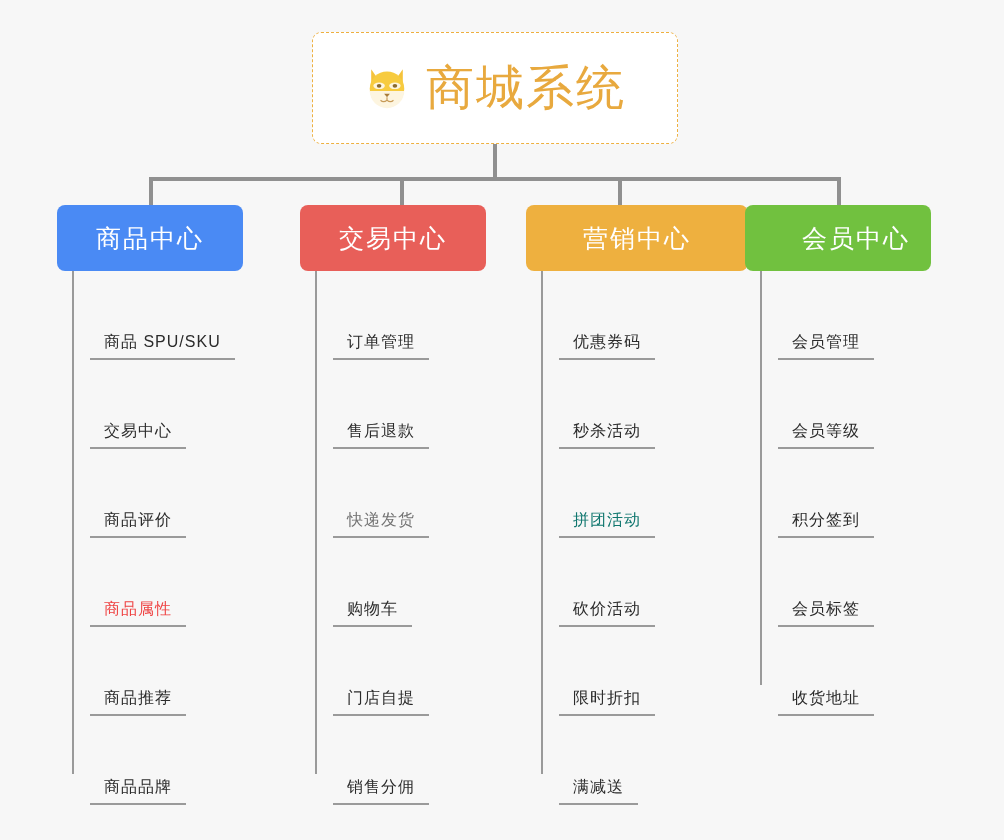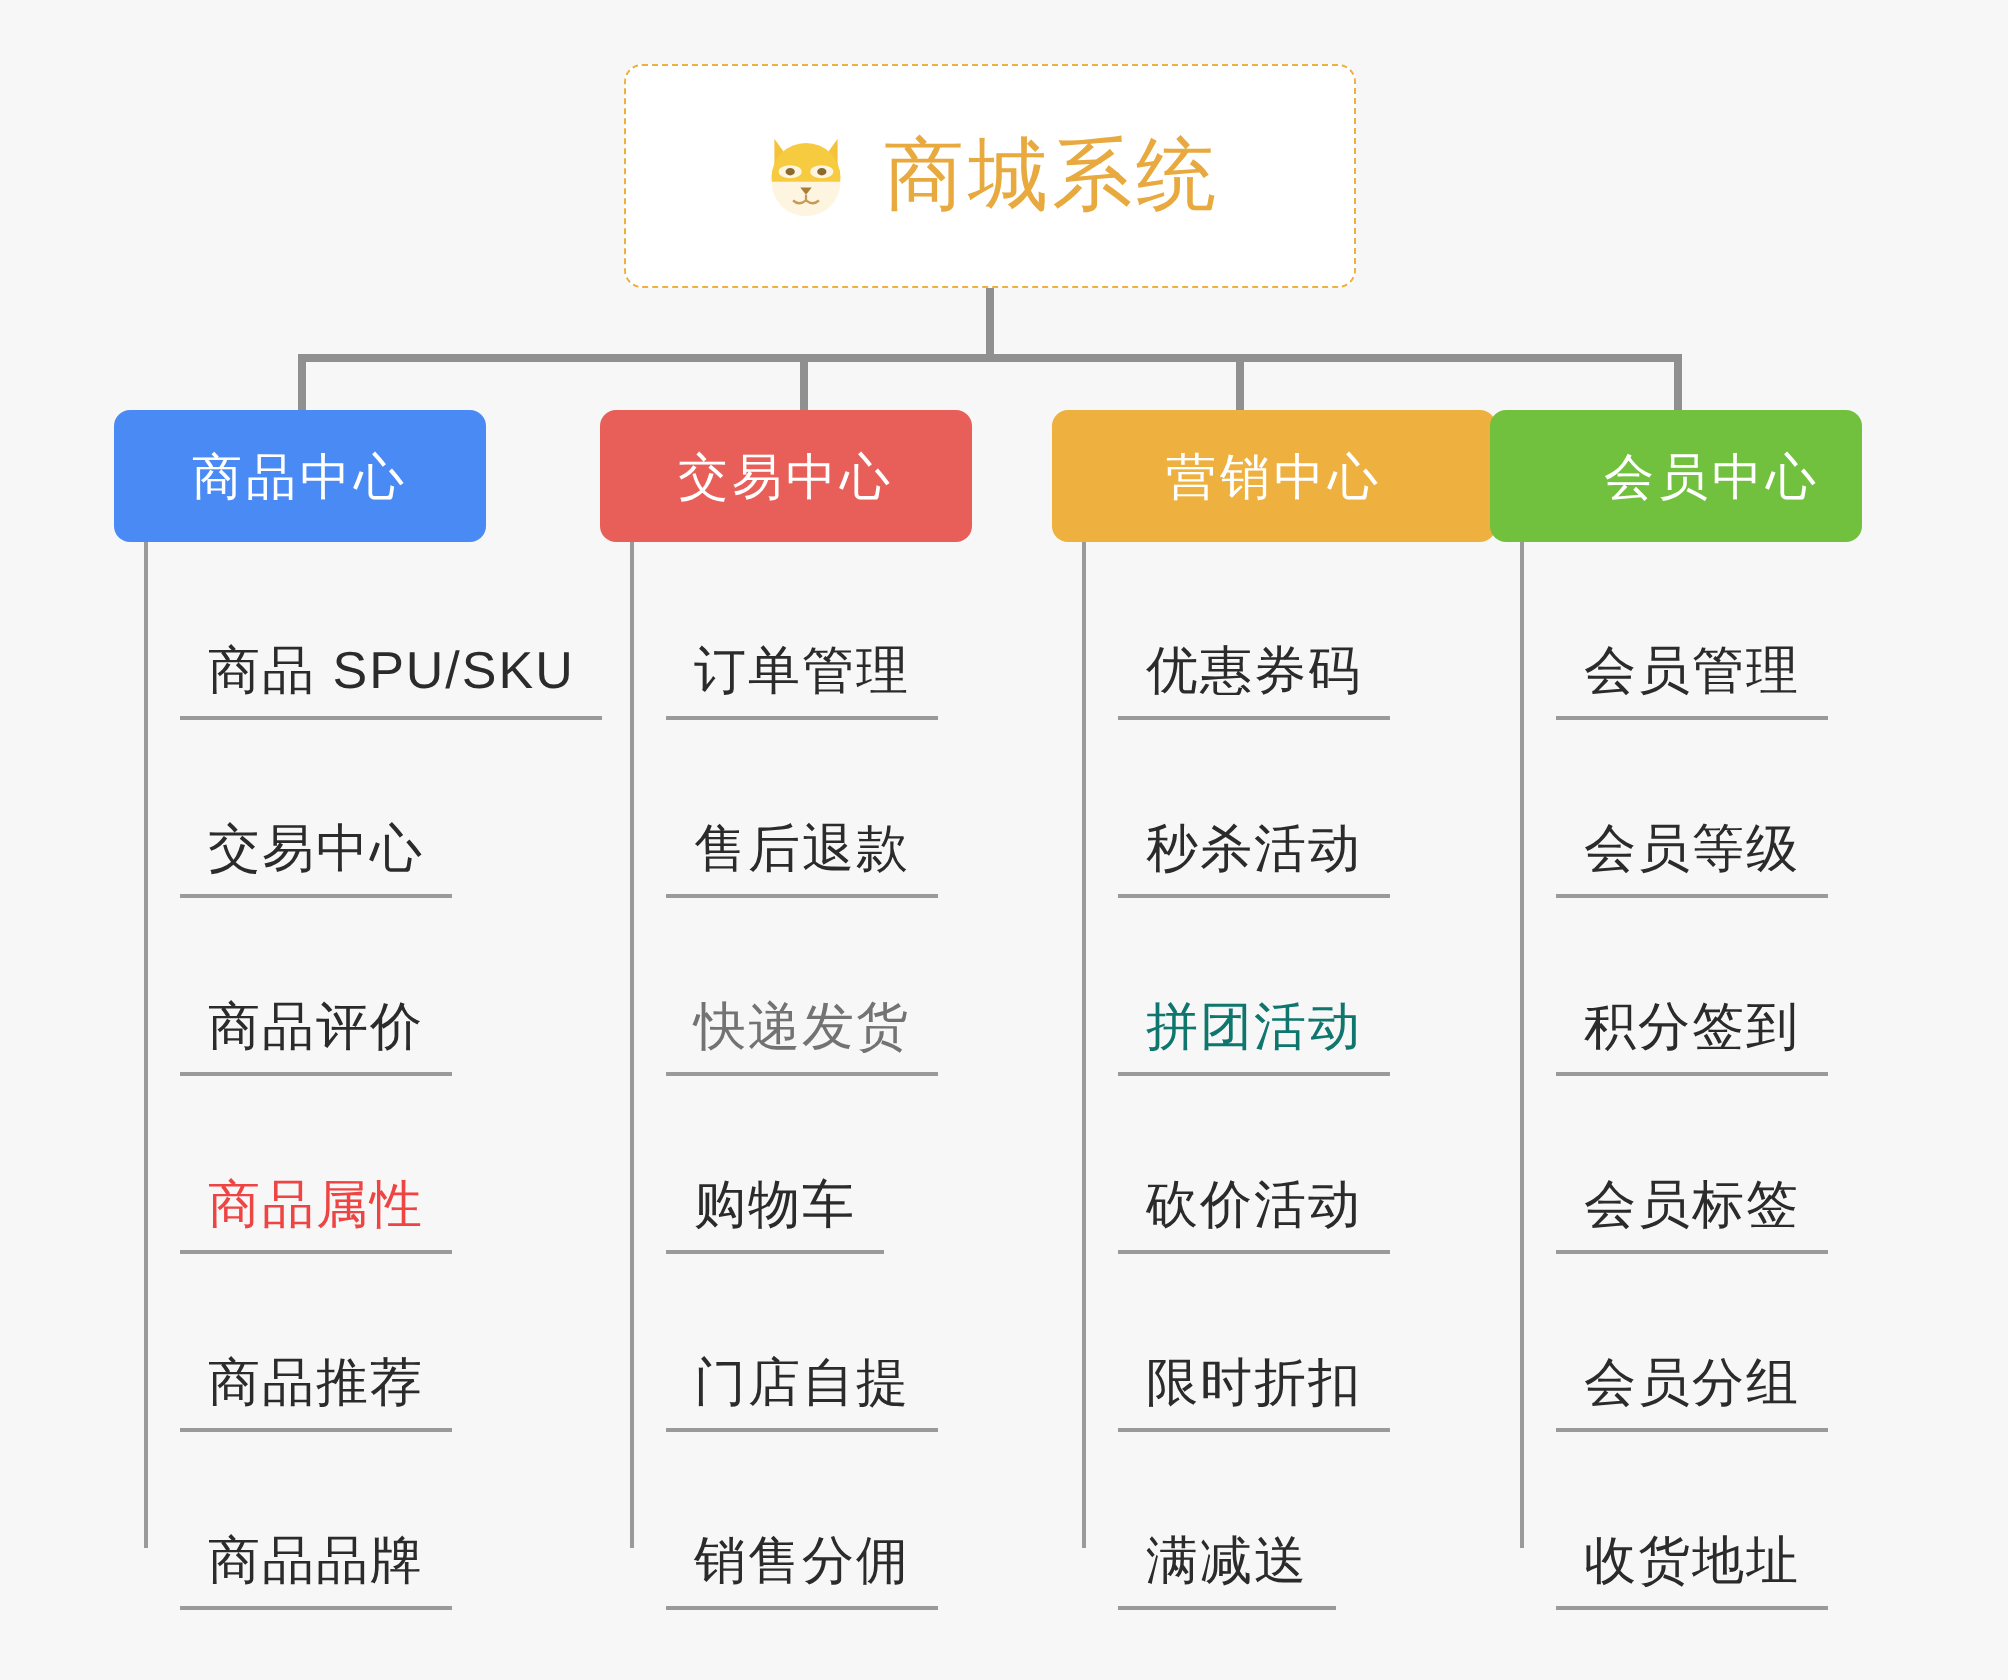--- a/index.html
+++ b/index.html
@@ -37,21 +37,21 @@
     justify-content: center;
     gap: 16px;
   }
   .root-icon {
     width: 46px;
     height: 46px;
     flex: 0 0 auto;
     display: block;
   }
   .root-title {
-    font-size: 40px;
+    font-size: 48px;
     line-height: 1;
     color: #e8a93e;
     letter-spacing: 2px;
     white-space: nowrap;
   }
 
   
   .conn {
     position: absolute;
     background: #909090;
@@ -122,21 +122,21 @@
   .leaf {
     height: 89px;
     display: flex;
     align-items: flex-end;
     box-sizing: border-box;
   }
   .leaf-label {
     display: inline-block;
     margin-left: 17px;
     padding: 0 14px 5px 14px;
-    font-size: 26px;
+    font-size: 16px;
     color: #2b2b2b;
     letter-spacing: 1px;
     border-bottom: 2px solid #9a9a9a;
     white-space: nowrap;
   }
 </style>
 </head>
 <body style="background: rgb(247, 247, 247);">
 
 <div id="chart">
@@ -259,21 +259,18 @@
       <div class="leaf">
           <span class="leaf-label" style="border-bottom-color: rgb(154, 154, 154); color: rgb(43, 43, 43);">会员等级</span>
         </div>
       <div class="leaf">
           <span class="leaf-label" style="border-bottom-color: rgb(154, 154, 154); color: rgb(43, 43, 43);">积分签到</span>
         </div>
       <div class="leaf">
           <span class="leaf-label" style="border-bottom-color: rgb(154, 154, 154); color: rgb(43, 43, 43);">会员标签</span>
         </div>
       <div class="leaf">
-          <span class="leaf-label" style="border-bottom-color: rgb(154, 154, 154); color: rgb(43, 43, 43);">会员分组</span>
-        </div>
-      <div class="leaf">
           <span class="leaf-label" style="border-bottom-color: rgb(154, 154, 154); color: rgb(43, 43, 43);">收货地址</span>
         </div>
     </div>
   </div>
 
 </div>
 
 </body></html>

